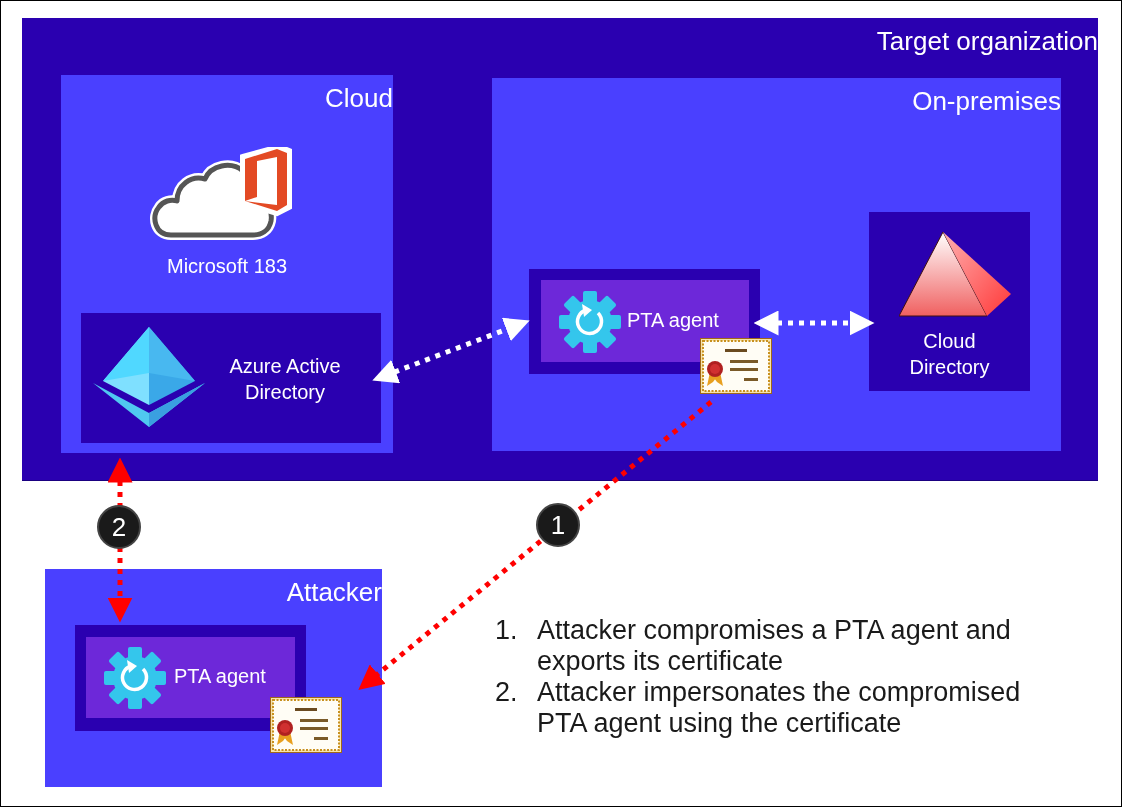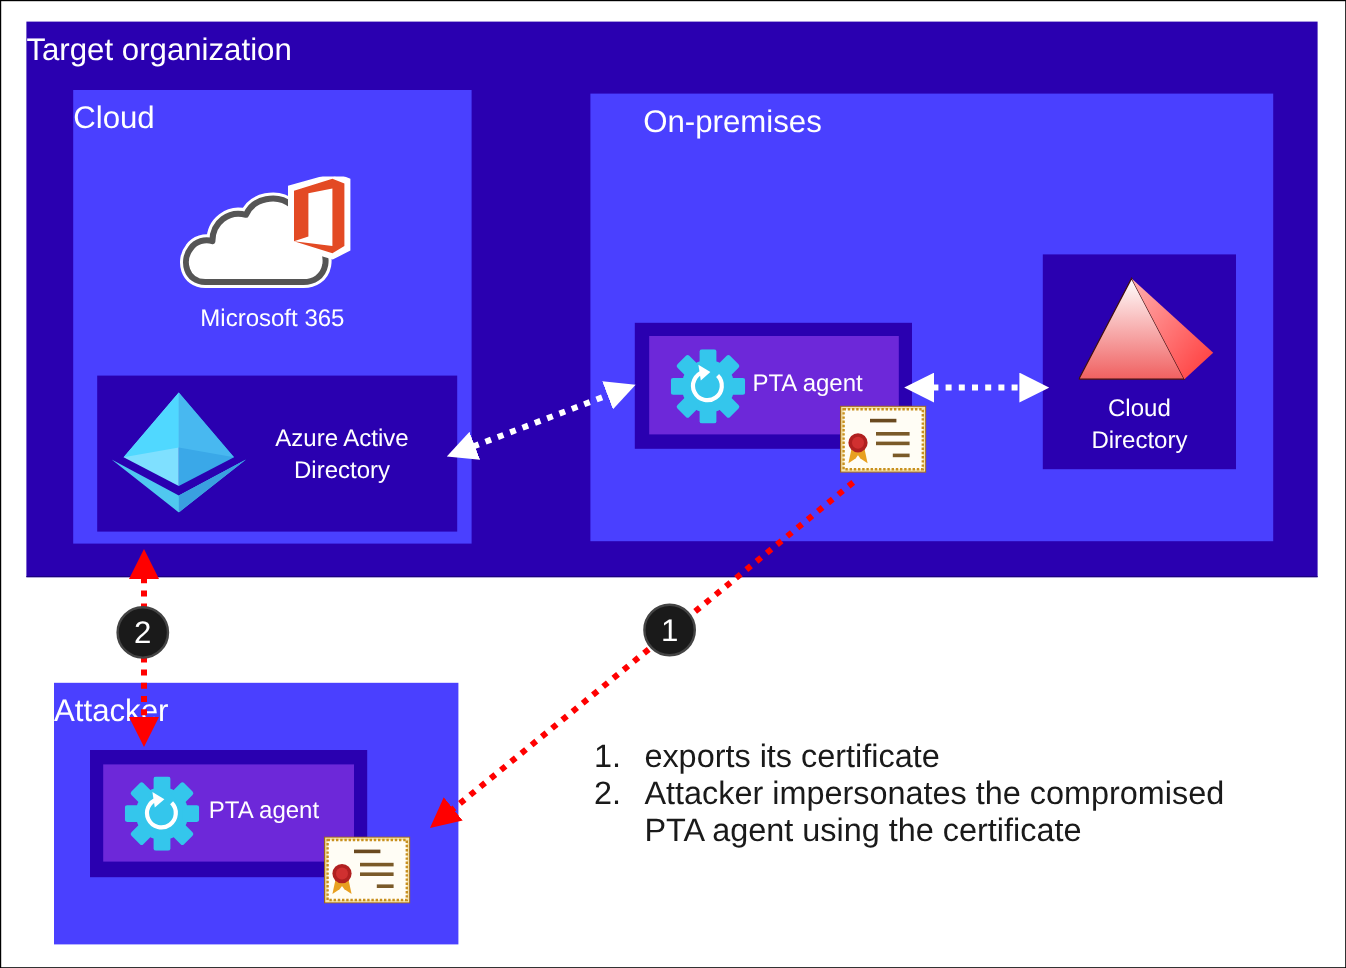--- a/index.html
+++ b/index.html
@@ -2,21 +2,21 @@
 <html><head>
 <meta charset="utf-8">
 <style>
   html, body { margin: 0; padding: 0; background: #ffffff; }
   body { width: 1122px; height: 807px; position: relative; overflow: hidden; font-family: "Liberation Sans", sans-serif; }
   .frame { position: absolute; left: 0; top: 0; width: 1120px; height: 805px; border: 1px solid #000; }
   .box { position: absolute; box-sizing: border-box; }
   .dark { background: #2a00b0; }
   .light { background: #4a40ff; }
   .gray { background: #6d28d9; }
-  .title { position: absolute; left: 0; right: 0; text-align: left; color: #fff; font-size: 26px; }
+  .title { position: absolute; left: 0; right: 0; text-align: right; color: #fff; font-size: 26px; }
   .label { position: absolute; color: #fff; text-align: center; font-size: 20px; line-height: 26px; }
   #org { left: 22px; top: 18px; width: 1076px; height: 463px; border-bottom: 1px solid #1a0080; }
   #cloud { left: 61px; top: 75px; width: 332px; height: 378px; }
   #aad { left: 70px; top: 313px; width: 300px; height: 130px; margin-left: 11px; }
   #onprem { left: 492px; top: 78px; width: 569px; height: 373px; }
   #pta-outer { left: 529px; top: 269px; width: 231px; height: 105px; }
   #pta-inner { left: 541px; top: 280px; width: 208px; height: 82px; }
   #ad { left: 869px; top: 212px; width: 161px; height: 179px; }
   #attacker { left: 45px; top: 569px; width: 337px; height: 218px; }
   #att-pta-outer { left: 75px; top: 625px; width: 231px; height: 106px; }
@@ -37,21 +37,21 @@
 </div>
 
 <div class="box light" id="cloud">
   <div class="title" style="top:8px;">Cloud</div>
   <svg style="position:absolute; left:88px; top:72px;" width="148" height="96" viewBox="0 0 148 96">
     <path d="M22 88 C6 88 2 70 10 60 C14 54 22 52 28 54 C28 38 42 28 56 32 C62 18 82 14 94 24 C104 32 106 44 104 52 C116 52 124 62 122 74 C120 84 112 88 104 88 Z" fill="#ffffff" stroke="#ffffff" stroke-width="10" stroke-linejoin="round"></path>
     <path d="M22 88 C6 88 2 70 10 60 C14 54 22 52 28 54 C28 38 42 28 56 32 C62 18 82 14 94 24 C104 32 106 44 104 52 C116 52 124 62 122 74 C120 84 112 88 104 88 Z" fill="#ffffff" stroke="#555555" stroke-width="5" stroke-linejoin="round"></path>
     <path d="M94 10 L130 0 L140 4 L140 60 L128 66 L94 56 Z" fill="#ffffff" stroke="#ffffff" stroke-width="6"></path>
     <path d="M96 12 L128 2 L138 6 L138 58 L128 64 L96 54 L128 58 L128 10 L108 14 L108 50 L96 54 Z" fill="#e34a24"></path>
   </svg>
-  <div class="label" style="left:0; right:0; top:178px;">Microsoft 365</div>
+  <div class="label" style="left:0; right:0; top:178px;">Microsoft 183</div>
 </div>
 
 <div class="box dark" id="aad">
   <svg style="position:absolute; left:12px; top:10px;" width="112" height="104" viewBox="0 0 112 104">
     <polygon points="0,60 56,90 112,60 56,104" fill="#50c8f0"></polygon>
     <polygon points="56,90 112,60 56,104" fill="#3aa0e0"></polygon>
     <polygon points="56,4 10,58 56,82" fill="#7fe0ff"></polygon>
     <polygon points="56,4 102,58 56,82" fill="#3aa8e8"></polygon>
     <polygon points="56,4 10,58 56,50" fill="#50d8ff"></polygon>
     <polygon points="56,4 102,58 56,50" fill="#48b8f0"></polygon>
@@ -170,20 +170,21 @@
   <line x1="120" y1="470" x2="120" y2="610" stroke="#ff0000" stroke-width="5" stroke-dasharray="5 6" marker-start="url(#rd)" marker-end="url(#rd)"></line>
   <line x1="711" y1="402" x2="368" y2="682" stroke="#ff0000" stroke-width="5" stroke-dasharray="5 6" marker-end="url(#rd)"></line>
 </svg>
 
 <div class="badge" style="left:97px; top:505px;">2</div>
 <div class="badge" style="left:536px; top:503px;">1</div>
 
 <ul class="steps">
   <li>
     <span class="num">1.</span>
+    <div>Attacker compromises a PTA agent and</div>
     <div>exports its certificate</div>
   </li>
   <li>
     <span class="num">2.</span>
     <div>Attacker impersonates the compromised</div>
     <div>PTA agent using the certificate</div>
   </li>
 </ul>
 
 </body></html>

